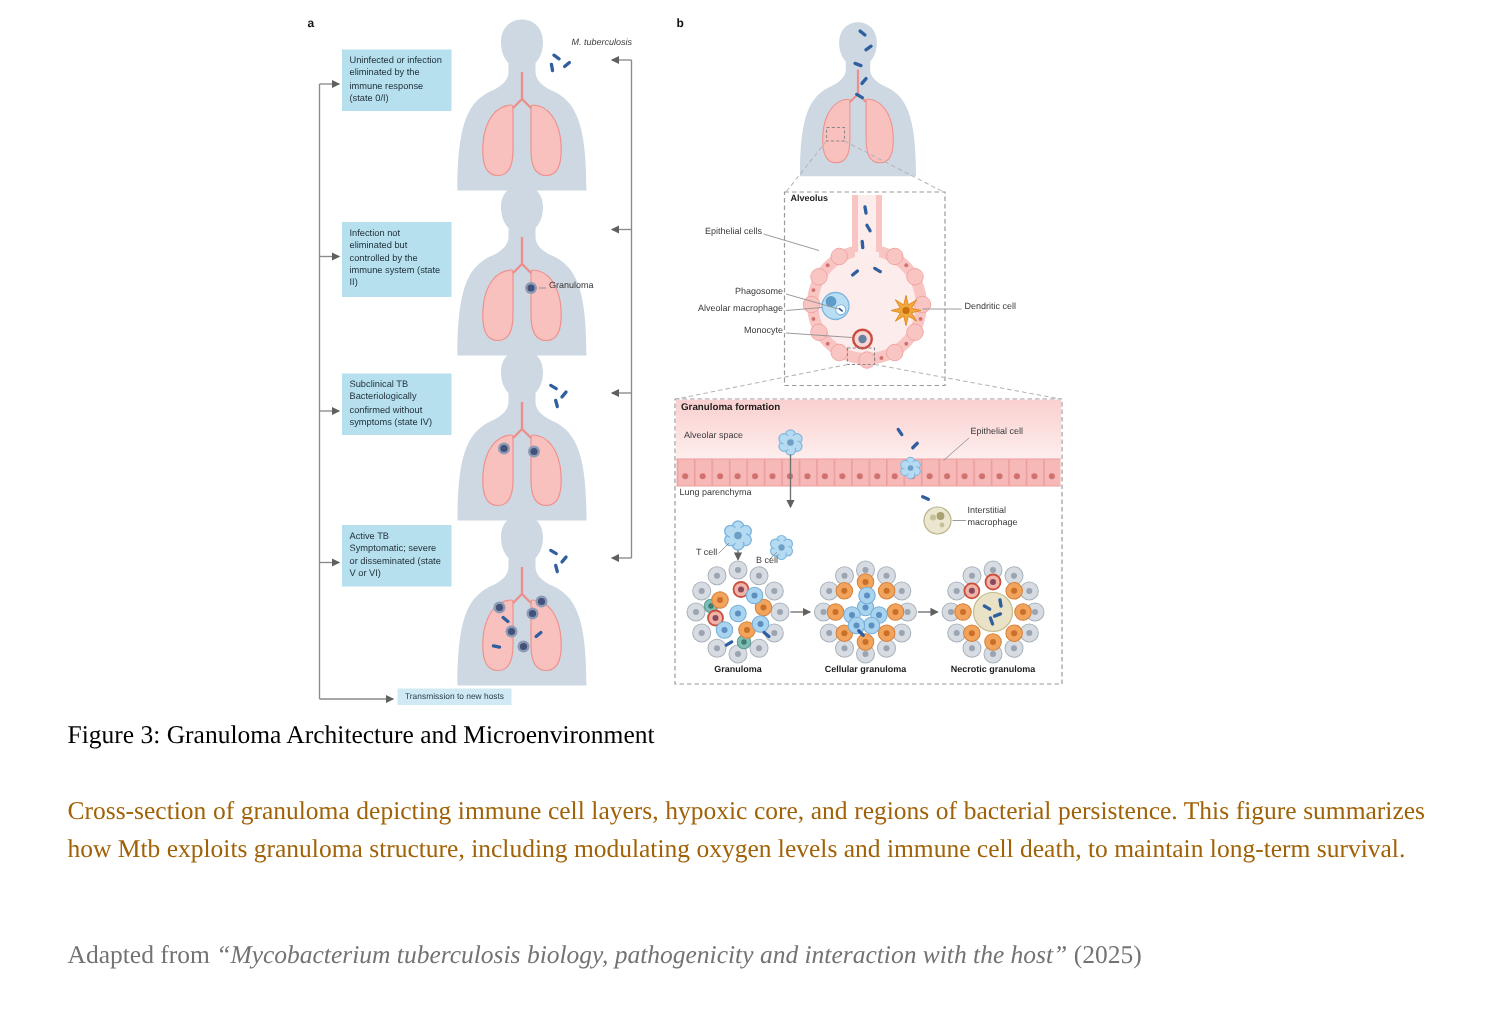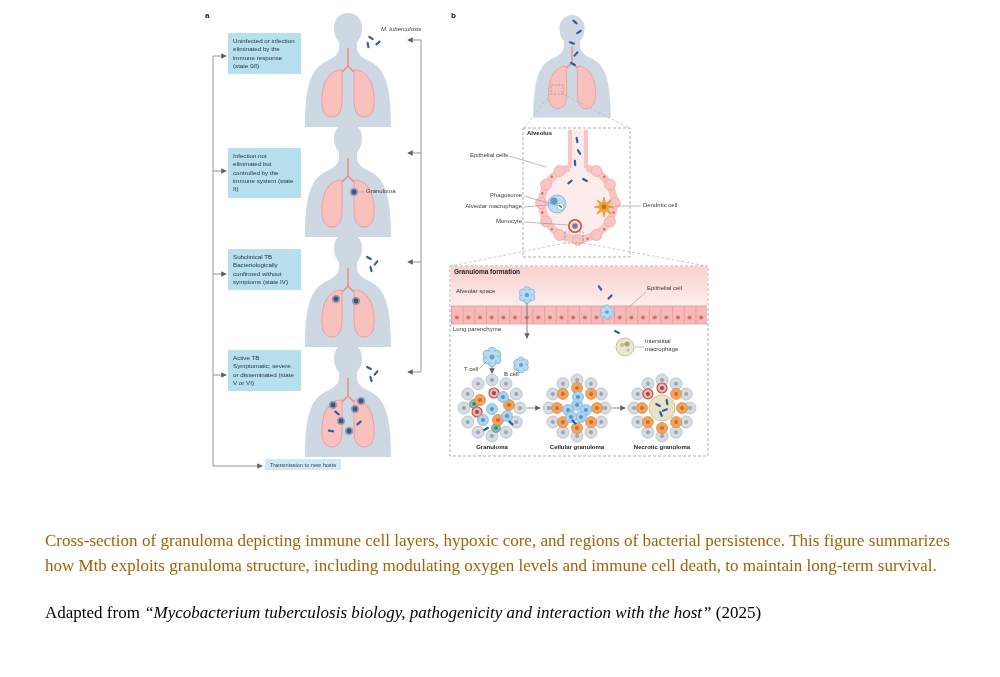--- a/index.html
+++ b/index.html
@@ -14,21 +14,21 @@
   .panel-letter{position:absolute;font-size:8px;font-weight:bold;color:#111;}
   .state-box{position:absolute;left:228px;width:73px;background:#b7e0ef;color:#23333c;
              font-size:6.2px;line-height:1.35;padding:4px 5px;box-sizing:border-box;}
   .trans-box{position:absolute;background:#cfeaf5;color:#2c3e48;font-size:5.6px;
              padding:2.5px 5px;}
   svg.fig{position:absolute;left:0;top:0;}
   
   .cap-title{position:absolute;left:45px;top:480px;font:17px "Liberation Serif",serif;color:#000;}
   .cap-body{position:absolute;left:45px;top:528px;width:905px;margin:0;
             font:17px/25.3px "Liberation Serif",serif;color:#a16207;text-align:justify;}
-  .cap-adapted{position:absolute;left:45px;top:603px;margin:0;font:17px "Liberation Serif",serif;color:#000000;}
+  .cap-adapted{position:absolute;left:45px;top:627px;margin:0;font:17px "Liberation Serif",serif;color:#737373;}
   .cap-adapted .src{font-style:italic;}
 </style>
 </head>
 <body>
 
 <div class="page">
 
   <svg class="fig" width="1000" height="677" viewBox="0 0 1000 677" aria-hidden="true">
     <defs>
       <marker id="arr" viewBox="0 0 8 8" markerWidth="7" markerHeight="7" refX="6" refY="4" orient="auto">
@@ -352,16 +352,17 @@
   <div class="flabel" style="left:453px;top:326px;">Lung parenchyma</div>
   <div class="flabel" style="left:647px;top:285px;">Epithelial cell</div>
   <div class="flabel" style="left:645px;top:338px;width:42px;">Interstitial macrophage</div>
   <div class="flabel" style="left:464px;top:366px;">T cell</div>
   <div class="flabel" style="left:504px;top:371px;">B cell</div>
 
   <div class="flabel b c" style="left:457px;top:444px;width:70px;">Granuloma</div>
   <div class="flabel b c" style="left:537px;top:444px;width:80px;">Cellular granuloma</div>
   <div class="flabel b c" style="left:622px;top:444px;width:80px;">Necrotic granuloma</div>
 
+  <div class="cap-title">Figure 3: Granuloma Architecture and Microenvironment</div>
   <p class="cap-body">Cross-section of granuloma depicting immune cell layers, hypoxic core, and regions of bacterial persistence. This figure summarizes how Mtb exploits granuloma structure, including modulating oxygen levels and immune cell death, to maintain long-term survival.</p>
   <p class="cap-adapted"><span>Adapted from </span><span class="src">“Mycobacterium tuberculosis biology, pathogenicity and interaction with the host”</span><span> (2025)</span></p>
 
 </div>
 
 </body></html>

